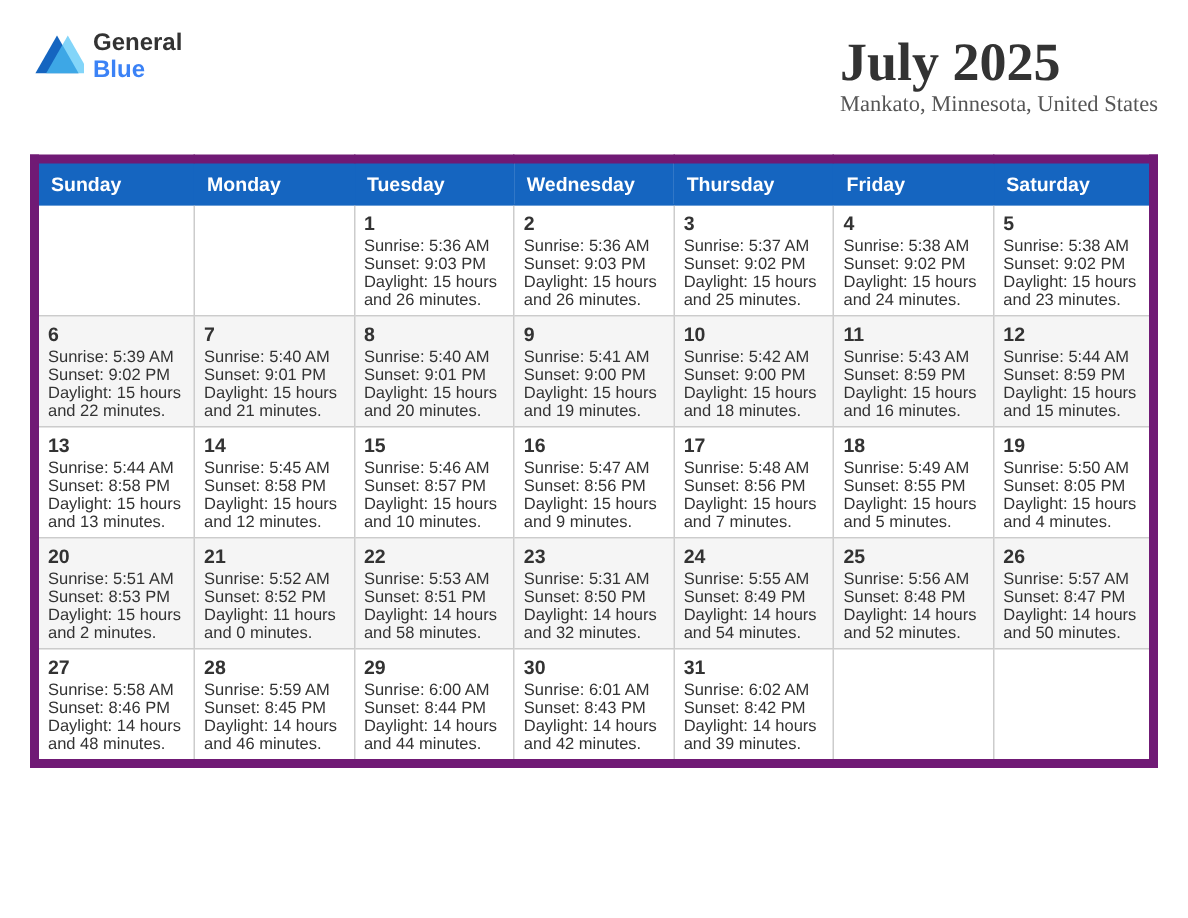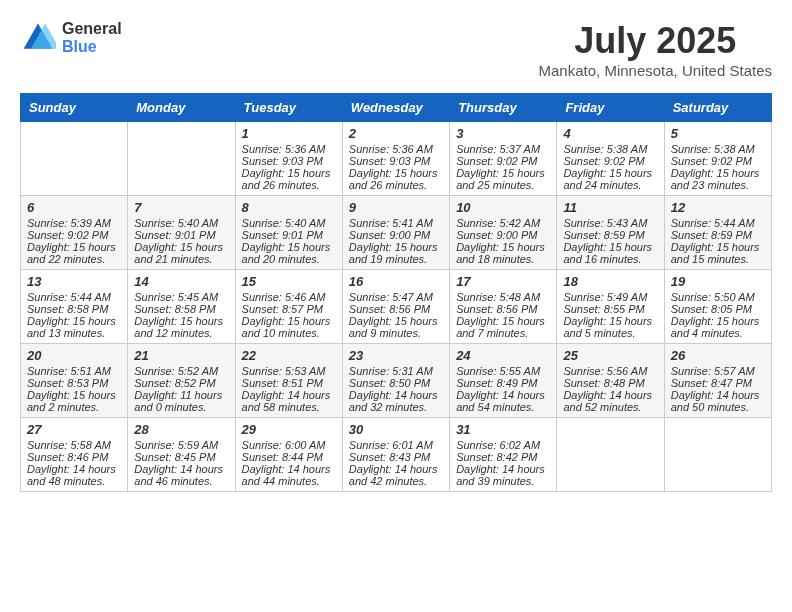--- a/index.html
+++ b/index.html
@@ -7,21 +7,21 @@
       font-family: Arial, sans-serif;
       background: #fff;
       width: 792px;
       min-height: 612px;
       padding: 20px;
     }
     .header {
       display: flex;
       justify-content: space-between;
       align-items: flex-start;
-      margin-bottom: 14px;
+      margin-bottom: 24px;
     }
     .logo {
       display: flex;
       align-items: center;
       gap: 6px;
     }
     .logo-text {
       display: flex;
       flex-direction: column;
       line-height: 1.1;
@@ -34,36 +34,36 @@
     .logo-blue {
       font-size: 16px;
       font-weight: bold;
       color: #3b82f6;
     }
     .logo-icon {
       width: 36px;
       height: 36px;
     }
     .title-block {
-      text-align: center;
+      text-align: left;
+      font-family: Liberation Serif, serif;
     }
     .month-title {
       font-size: 36px;
       font-weight: bold;
       color: #333;
     }
     .location {
       font-size: 15px;
       color: #555;
     }
     .calendar {
       width: 100%;
       border-collapse: collapse;
-      border: 1px solid #701a75;
-      font-style: italic;
+      border: 6px solid #701a75;
     }
     .calendar th {
       background: #1565c0;
       color: #fff;
       text-align: left;
       padding: 6px 8px;
       font-size: 13px;
       border: 1px solid #1565c0;
     }
     .calendar td {

